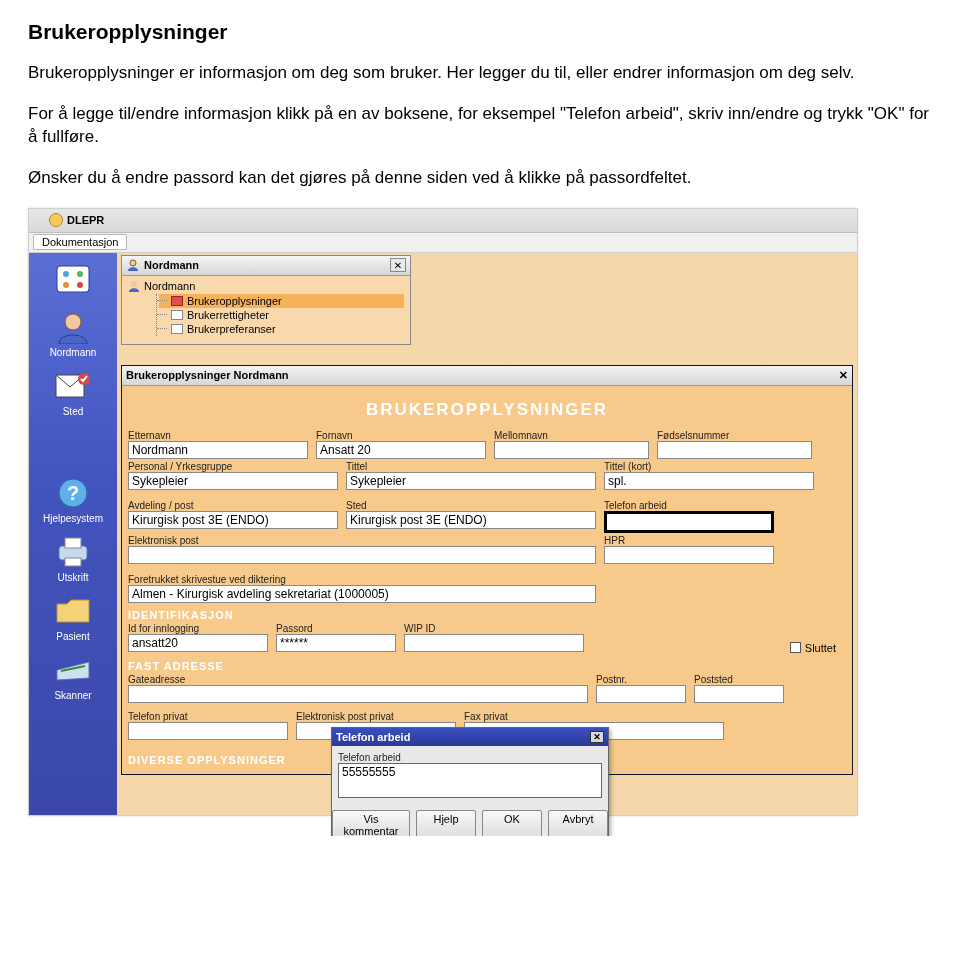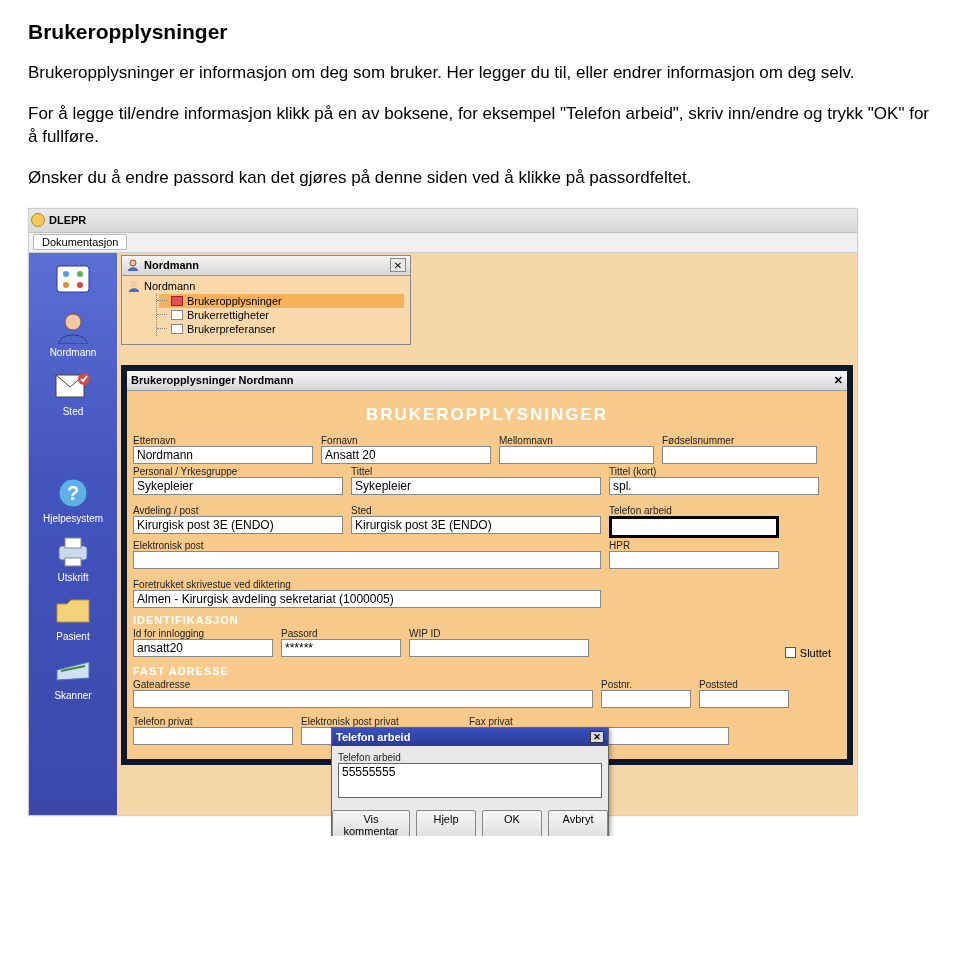--- a/index.html
+++ b/index.html
@@ -20,21 +20,21 @@
     background: #fff;
     box-shadow: 0 0 2px rgba(0,0,0,0.15);
     position: relative;
   }
   .titlebar {
     height: 24px;
     background: linear-gradient(#e8e8e8,#d8d8d8);
     border-bottom: 1px solid #bfbfbf;
     display: flex; align-items: center;
     font-size: 11px; font-weight: bold;
-    padding: 0 2px;
+    padding: 0 20px;
   }
   .titlebar .tb-icon {
     width: 14px; height: 14px; margin-right: 4px;
     background: #f5c95a; border-radius: 50%; border:1px solid #b38a20;
   }
   .toolbar {
     height: 20px; background:#f0f0f0; border-bottom:1px solid #cfcfcf;
     display:flex; align-items:center; padding:7px 4px; font-size:11px;
   }
   .toolbar .tab {
@@ -81,21 +81,21 @@
   .tree-children { margin-left:28px; border-left:1px dotted #888; }
   .tree-row { display:flex; align-items:center; gap:4px; padding:1px 0 1px 4px; margin-left:2px; cursor:pointer; }
   .tree-row .dash { width:10px; border-top:1px dotted #888; margin-left:-6px; }
   .tree-row .nodeicon { width:12px; height:10px; border:1px solid #888; background:#fff; }
   .tree-row.selected { background:#f6b25b; }
   .tree-row.selected .nodeicon { background:#e05050; border-color:#a02020; }
 
   
   .formpanel {
     position:absolute; left:4px; top:112px; right:4px;
-    border:6px solid #0f172a; background:#f6c885;
+    border:1px solid #0f172a; background:#f6c885;
   }
   .formpanel .fpbar {
     background:linear-gradient(#f5f5f5,#d6d6d6);
     height:20px; display:flex; align-items:center; justify-content:space-between;
     padding:0 4px; font-size:11px; border-bottom:1px solid #999; font-weight:bold;
   }
   .form-inner { background:#f7ca8b; padding:0 6px 6px 6px; }
   .big-heading {
     text-align:center; color:#fff; font-weight:bold;
     letter-spacing:2px; font-size:17px; padding:14px 0 10px 0;
@@ -406,20 +406,21 @@
                 <div class="flabel">Elektronisk post privat</div>
                 <div class="fvalue"></div>
               </div>
             <div class="field">
                 <div class="flabel">Fax privat</div>
                 <div class="fvalue"></div>
               </div>
           </div>
 
           <div style="height:6px"></div>
+          <div class="section-label">DIVERSE OPPLYSNINGER</div>
         </div>
       </div>
     </div>
   </div>
 
   <div class="dlg">
     <div class="dbar">
       <span>Telefon arbeid</span>
       <span class="closebox">✕</span>
     </div>

